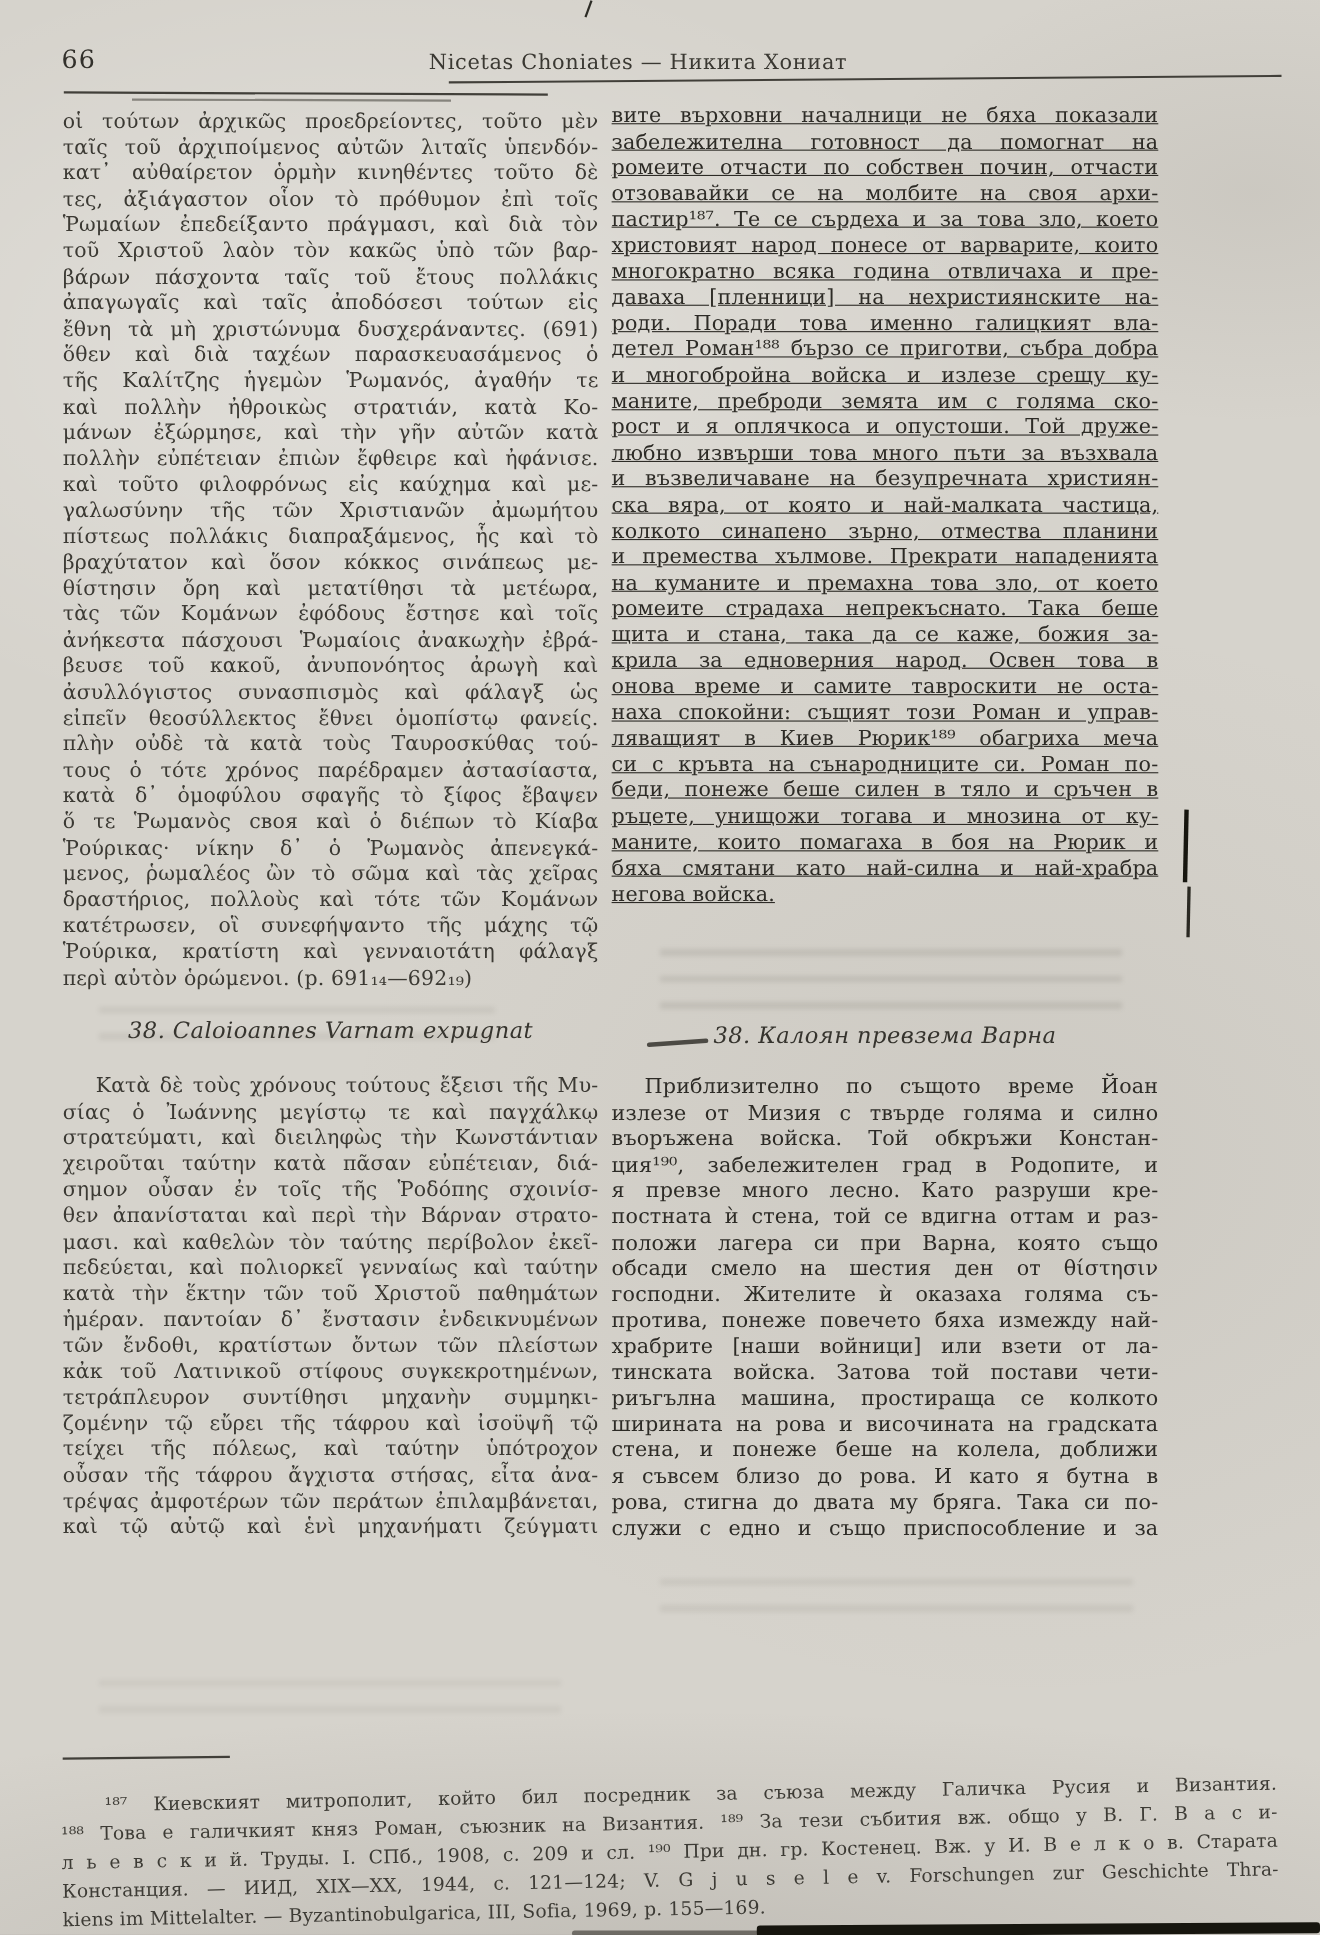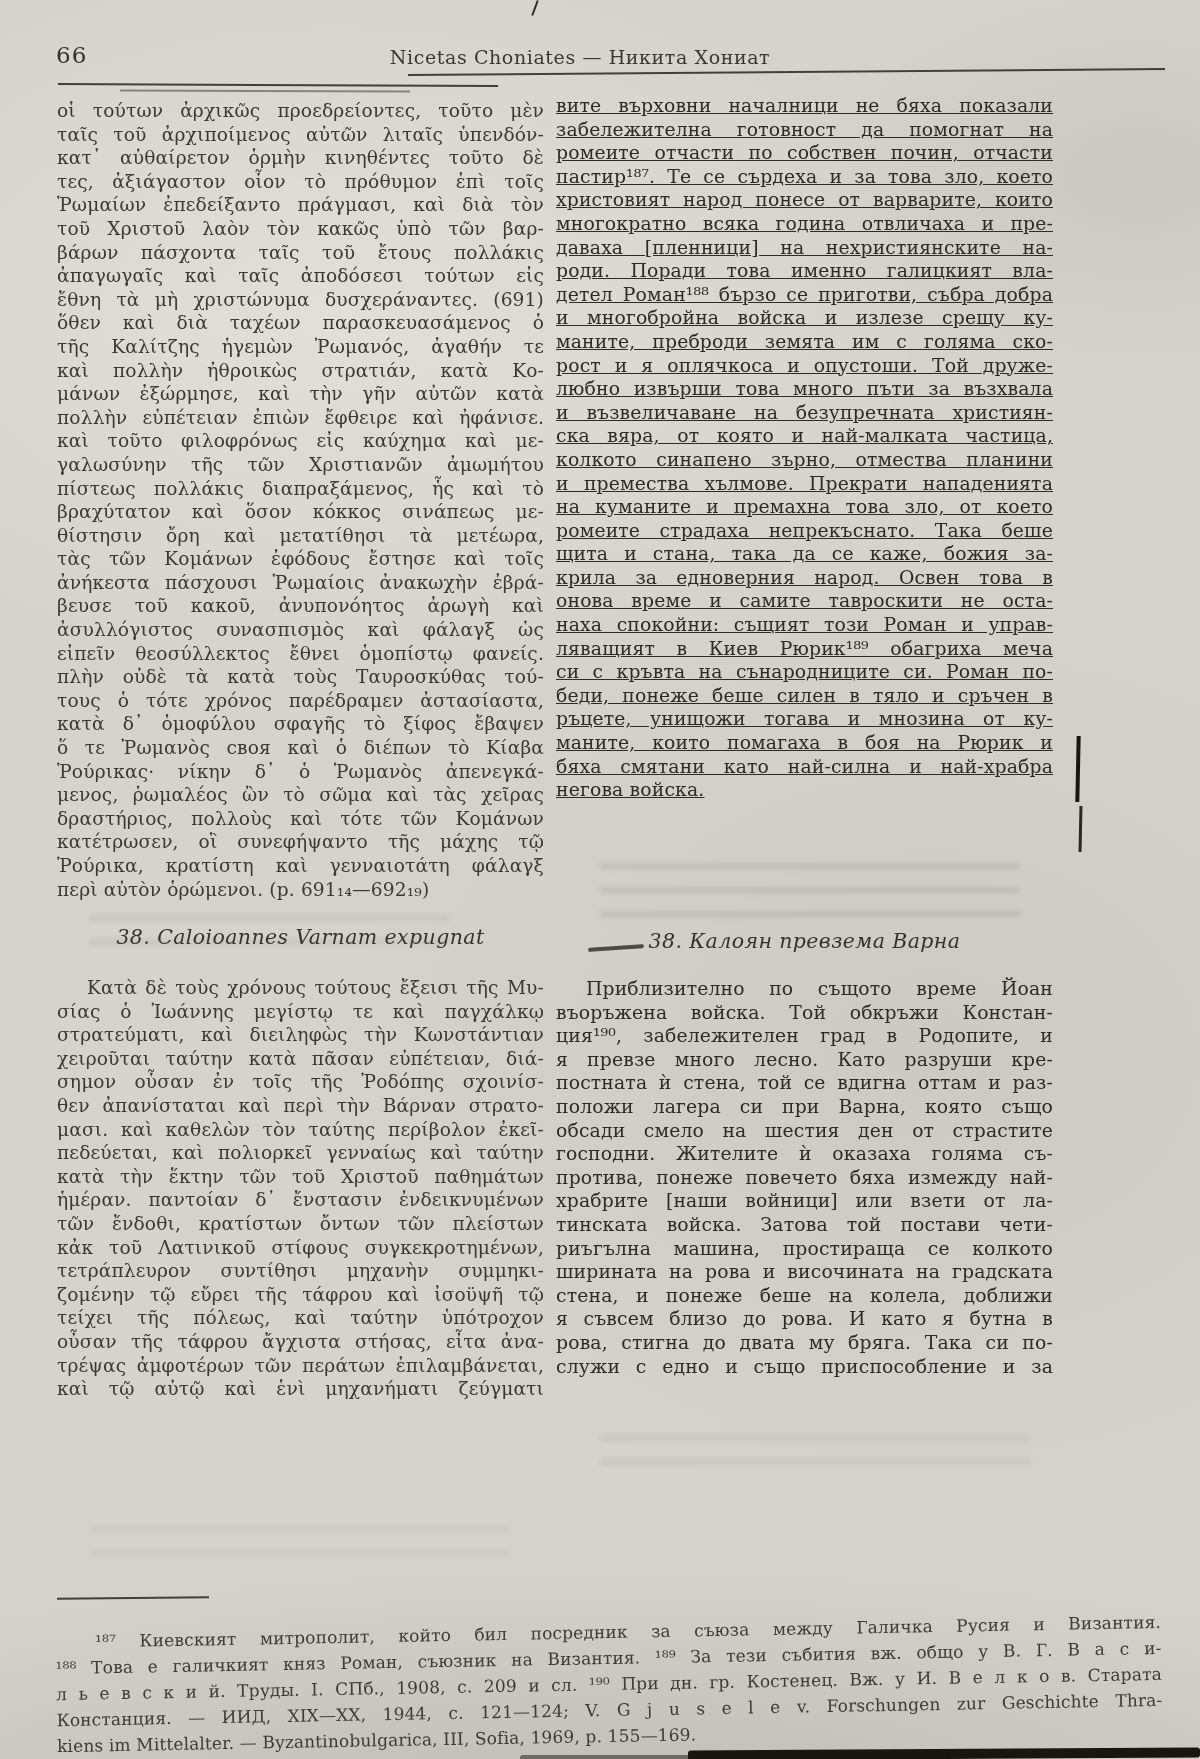--- a/index.html
+++ b/index.html
@@ -136,20 +136,21 @@
       <div class="tline">τείχει τῆς πόλεως, καὶ ταύτην ὑπότροχον</div>
       <div class="tline">οὖσαν τῆς τάφρου ἄγχιστα στήσας, εἶτα ἀνα-</div>
       <div class="tline">τρέψας ἀμφοτέρων τῶν περάτων ἐπιλαμβάνεται,</div>
       <div class="tline">καὶ τῷ αὐτῷ καὶ ἑνὶ μηχανήματι ζεύγματι</div>
     </div>
 
   <div class="tb col-right p-right-1 flush-last">
       <div class="tline">вите върховни началници не бяха показали</div>
       <div class="tline">забележителна готовност да помогнат на</div>
       <div class="tline">ромеите отчасти по собствен почин, отчасти</div>
+      <div class="tline">отзовавайки се на молбите на своя архи-</div>
       <div class="tline">пастир¹⁸⁷. Те се сърдеха и за това зло, което</div>
       <div class="tline">христовият народ понесе от варварите, които</div>
       <div class="tline">многократно всяка година отвличаха и пре-</div>
       <div class="tline">даваха [пленници] на нехристиянските на-</div>
       <div class="tline">роди. Поради това именно галицкият вла-</div>
       <div class="tline">детел Роман¹⁸⁸ бързо се приготви, събра добра</div>
       <div class="tline">и многобройна войска и излезе срещу ку-</div>
       <div class="tline">маните, преброди земята им с голяма ско-</div>
       <div class="tline">рост и я оплячкоса и опустоши. Той друже-</div>
       <div class="tline">любно извърши това много пъти за възхвала</div>
@@ -170,26 +171,27 @@
       <div class="tline">маните, които помагаха в боя на Рюрик и</div>
       <div class="tline">бяха смятани като най-силна и най-храбра</div>
       <div class="tline">негова войска.</div>
     </div>
 
   <div class="stray-dash"></div>
   <div class="section-heading h-right">38. Калоян превзема Варна</div>
 
   <div class="tb col-right p-right-2 indent-first">
       <div class="tline">Приблизително по същото време Йоан</div>
+      <div class="tline">излезе от Мизия с твърде голяма и силно</div>
       <div class="tline">въоръжена войска. Той обкръжи Констан-</div>
       <div class="tline">ция¹⁹⁰, забележителен град в Родопите, и</div>
       <div class="tline">я превзе много лесно. Като разруши кре-</div>
       <div class="tline">постната ѝ стена, той се вдигна оттам и раз-</div>
       <div class="tline">положи лагера си при Варна, която също</div>
-      <div class="tline">обсади смело на шестия ден от страстите</div>
+      <div class="tline">обсади смело на шестия ден от θίστησιν</div>
       <div class="tline">господни. Жителите ѝ оказаха голяма съ-</div>
       <div class="tline">протива, понеже повечето бяха измежду най-</div>
       <div class="tline">храбрите [наши войници] или взети от ла-</div>
       <div class="tline">тинската войска. Затова той постави чети-</div>
       <div class="tline">риъгълна машина, простираща се колкото</div>
       <div class="tline">ширината на рова и височината на градската</div>
       <div class="tline">стена, и понеже беше на колела, доближи</div>
       <div class="tline">я съвсем близо до рова. И като я бутна в</div>
       <div class="tline">рова, стигна до двата му бряга. Така си по-</div>
       <div class="tline">служи с едно и също приспособление и за</div>

